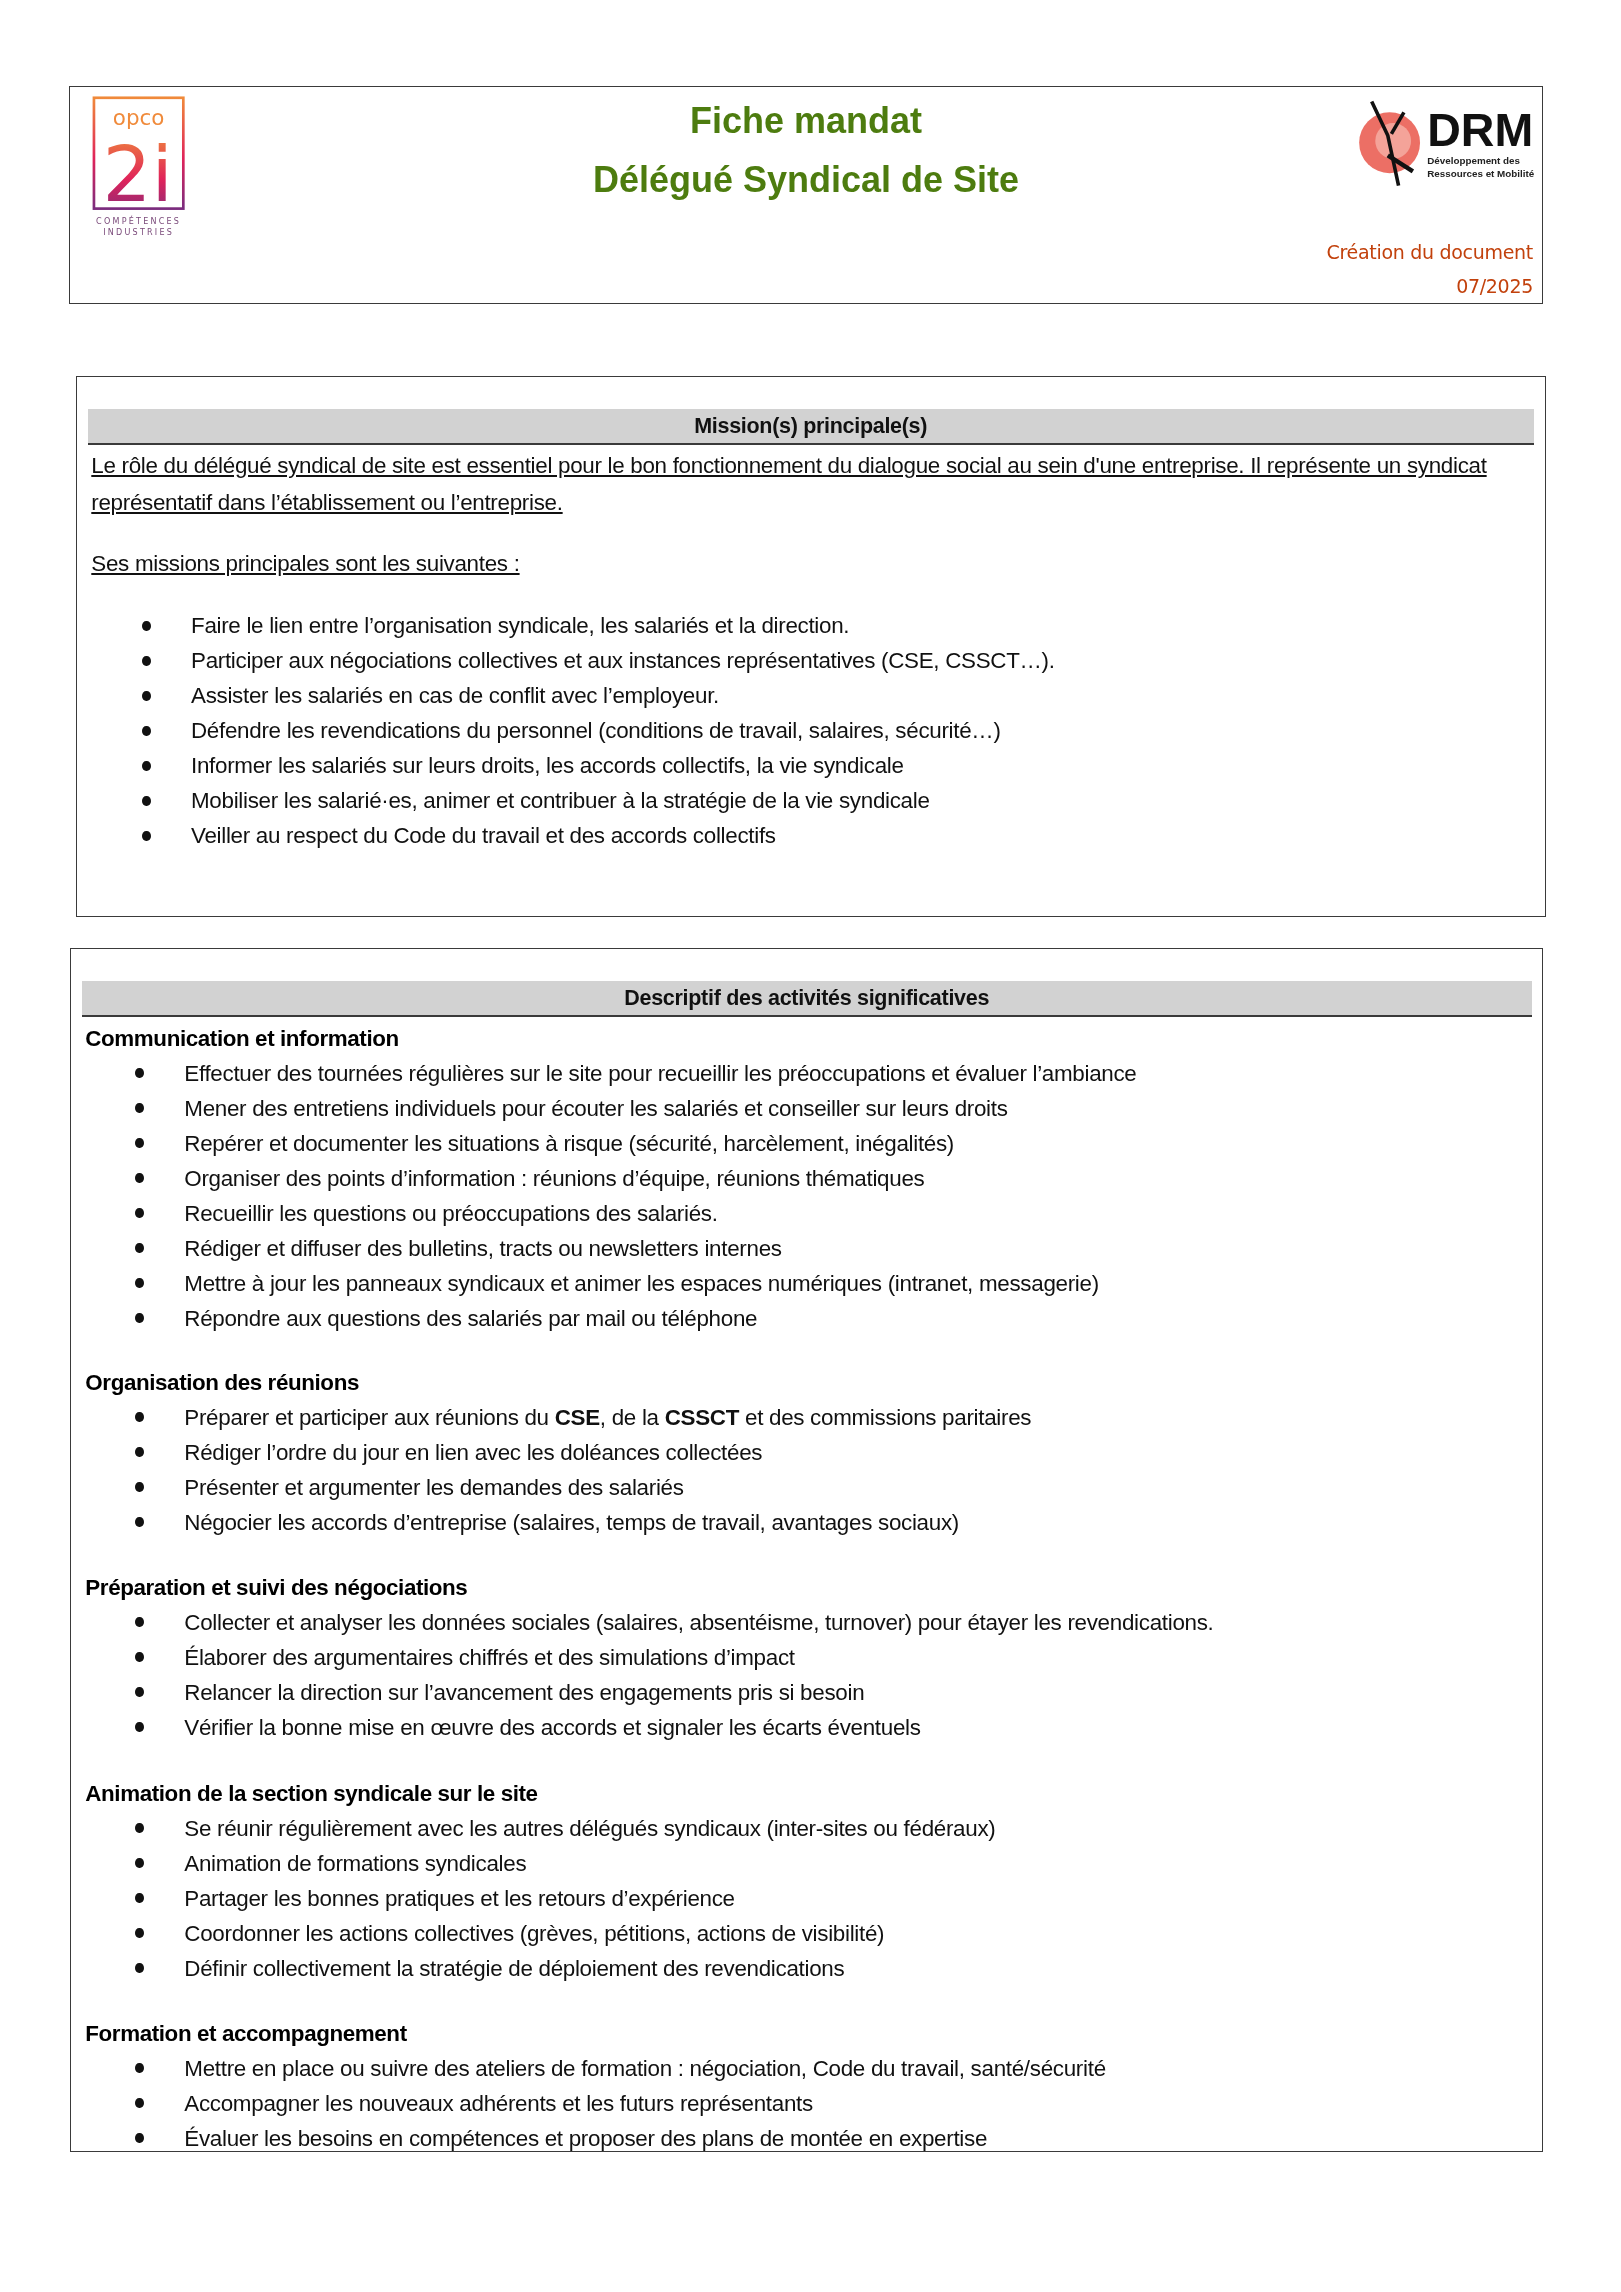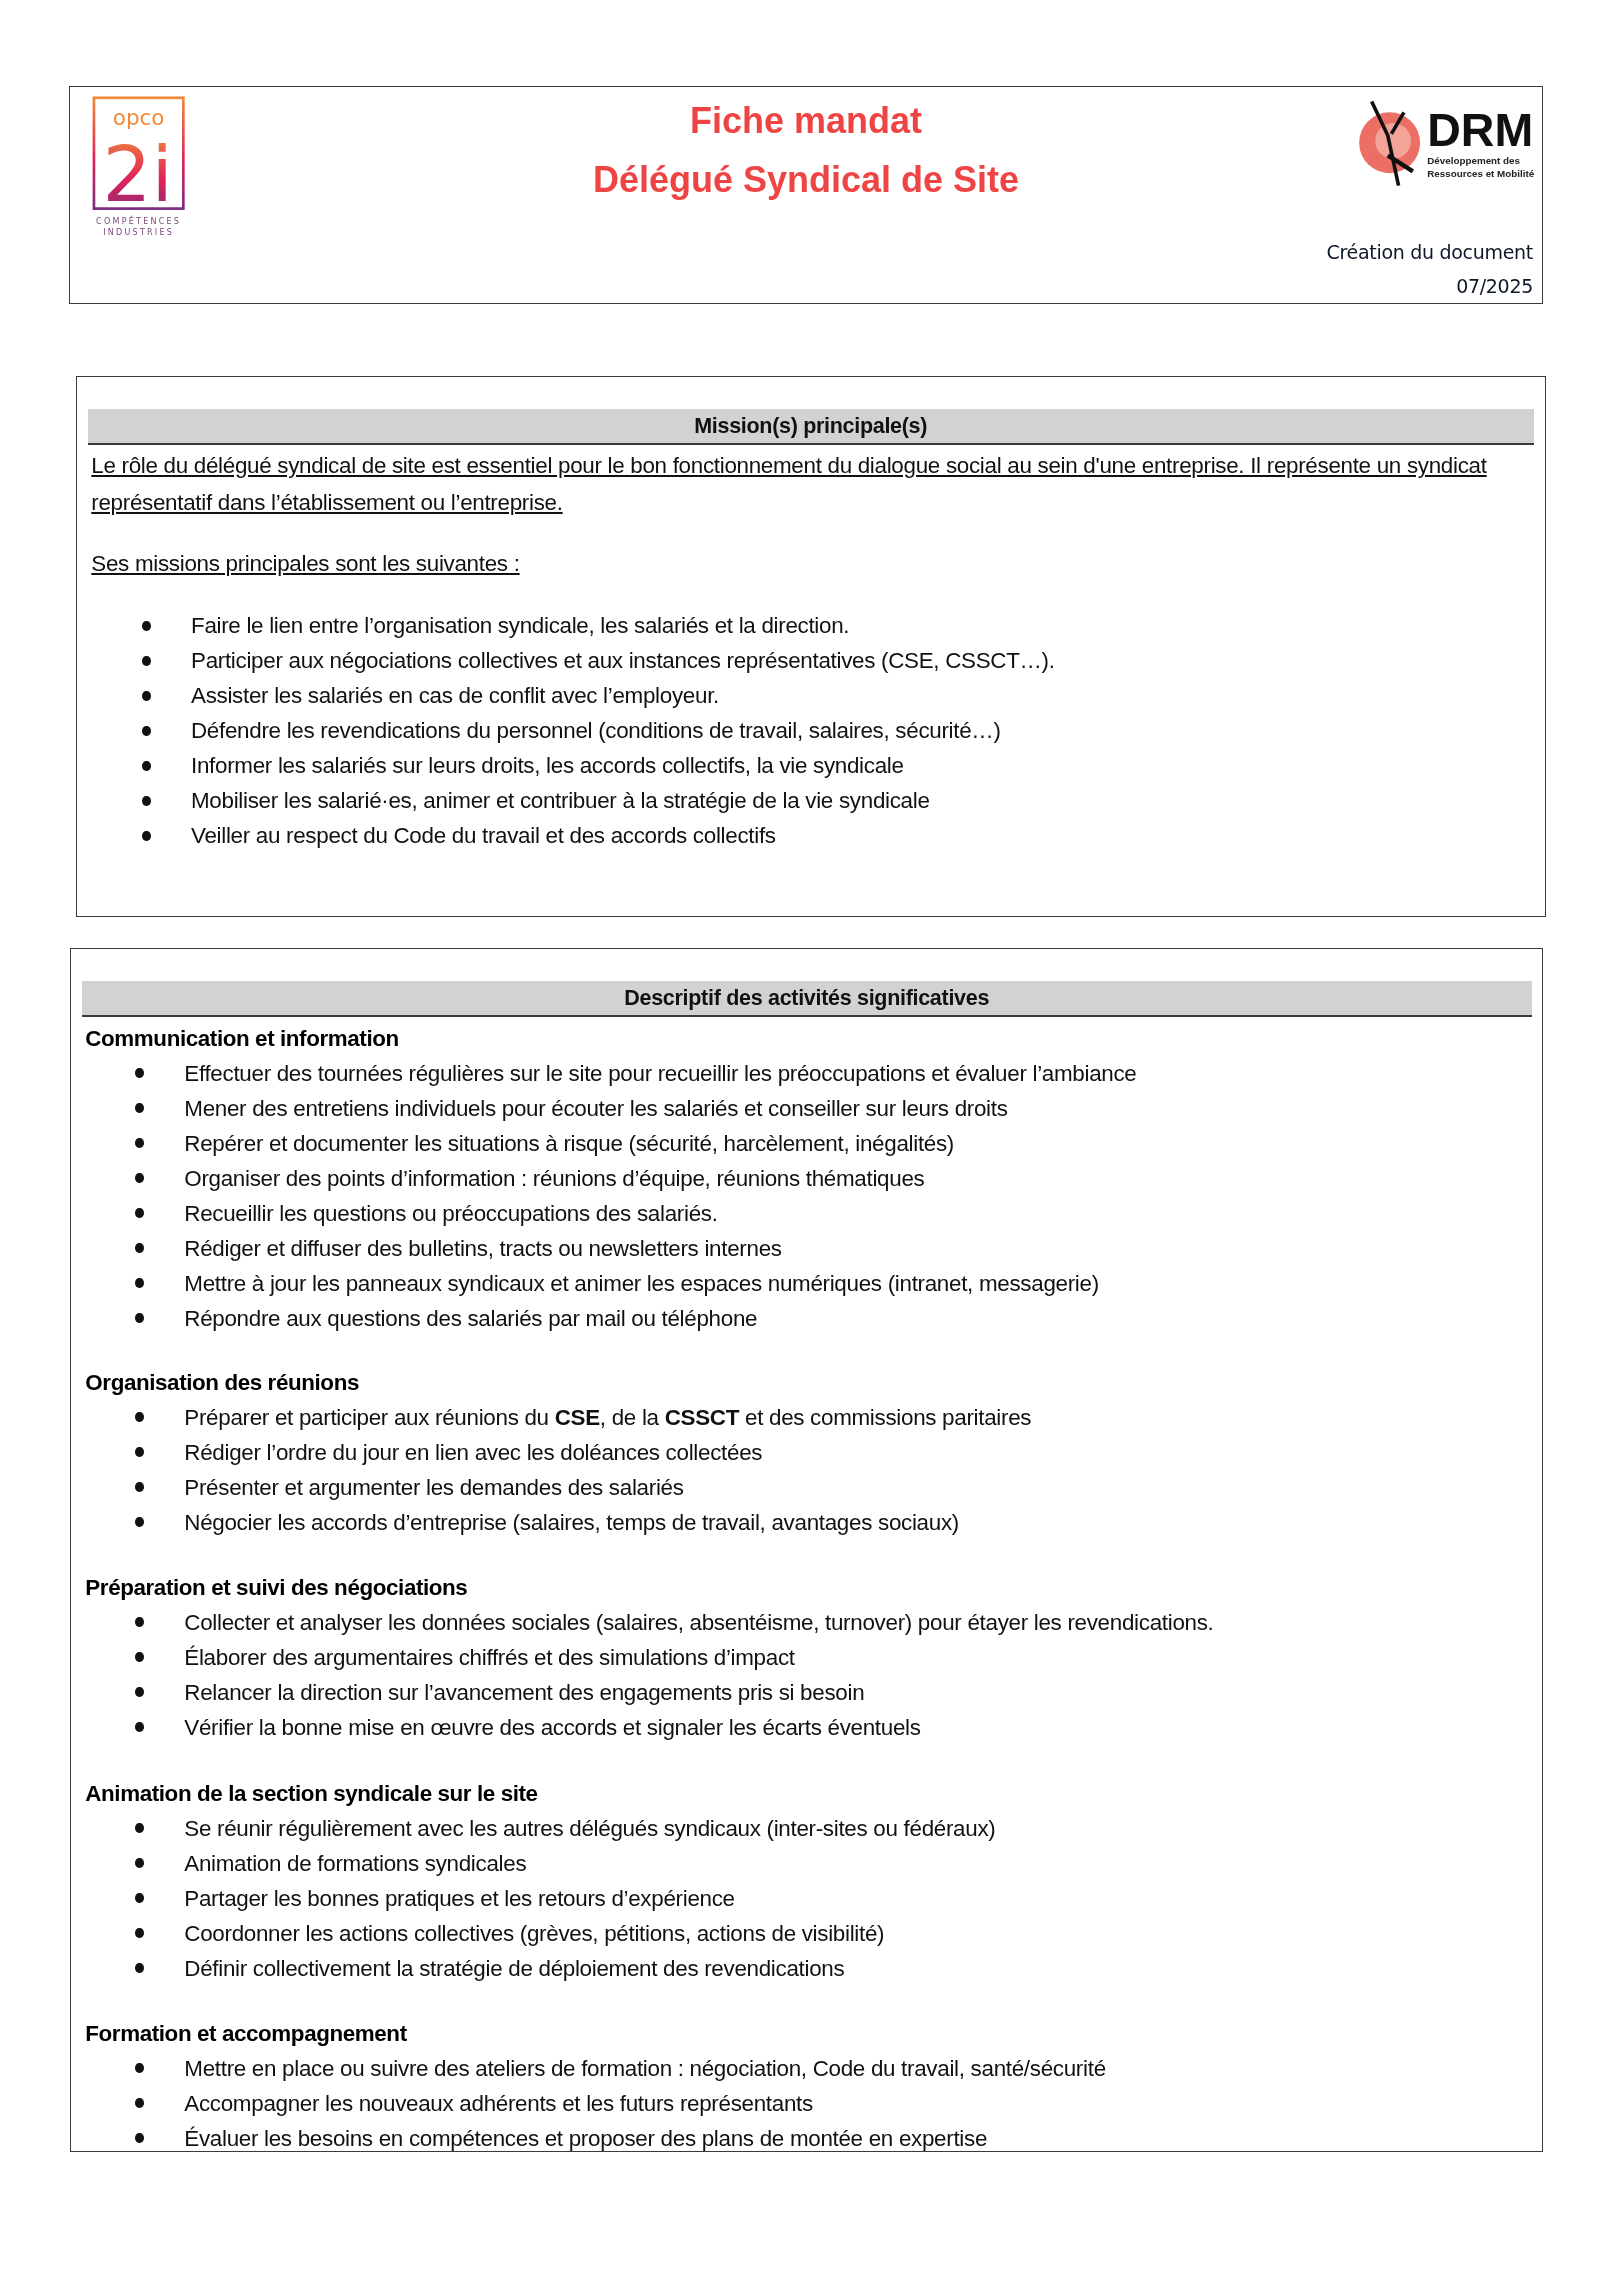--- a/index.html
+++ b/index.html
@@ -5,24 +5,24 @@
   * { box-sizing: border-box; margin: 0; padding: 0; }
   html, body { width: 1622px; height: 2293px; background: #ffffff; }
   body { position: relative; font-family: "Liberation Sans", sans-serif; color: #111; overflow: hidden; }
 
   .box { position: absolute; border: 1.8px solid #3a3a3a; background: #fff; }
 
   
   #header-box { left: 69px; top: 86px; width: 1474px; height: 218px; }
   #logo-opco { position: absolute; left: 20.6px; top: 9px; width: 106px; height: 143px; }
   #logo-drm { position: absolute; left: 1282px; top: 9px; width: 188px; height: 106px; }
-  .title-line { position: absolute; left: 0; width: 100%; text-align: center; color: #ef4444; font-weight: bold; font-size: 36px; font-family: "Liberation Sans", sans-serif; }
+  .title-line { position: absolute; left: 0; width: 100%; text-align: center; color: #4d7c0f; font-weight: bold; font-size: 36px; font-family: "Liberation Sans", sans-serif; }
   #title-1 { top: 12.5px; }
   #title-2 { top: 72px; }
-  .meta-line { position: absolute; right: 9px; font-size: 19px; color: #0f172a; font-family: "DejaVu Sans", sans-serif; letter-spacing: -0.3px; }
+  .meta-line { position: absolute; right: 9px; font-size: 19px; color: #c2410c; font-family: "DejaVu Sans", sans-serif; letter-spacing: -0.3px; }
   #meta-label { top: 154px; }
   #meta-date { top: 188px; }
 
   
   .section-bar { position: absolute; height: 36px; background: #d2d2d2; border-bottom: 2.7px solid #3a3a3a; text-align: center; font-weight: bold; font-size: 21.5px; line-height: 34px; color: #111; letter-spacing: -0.3px; margin-top: 32px; }
 
   
   #mission-box { left: 76px; top: 376px; width: 1470px; height: 541px; }
   #mission-box .section-bar { left: 10.7px; top: 0; width: 1446px; }
   .para { position: absolute; left: 14.3px; font-size: 22.4px; line-height: 37px; letter-spacing: -0.3px; color: #111; text-decoration: underline; }

